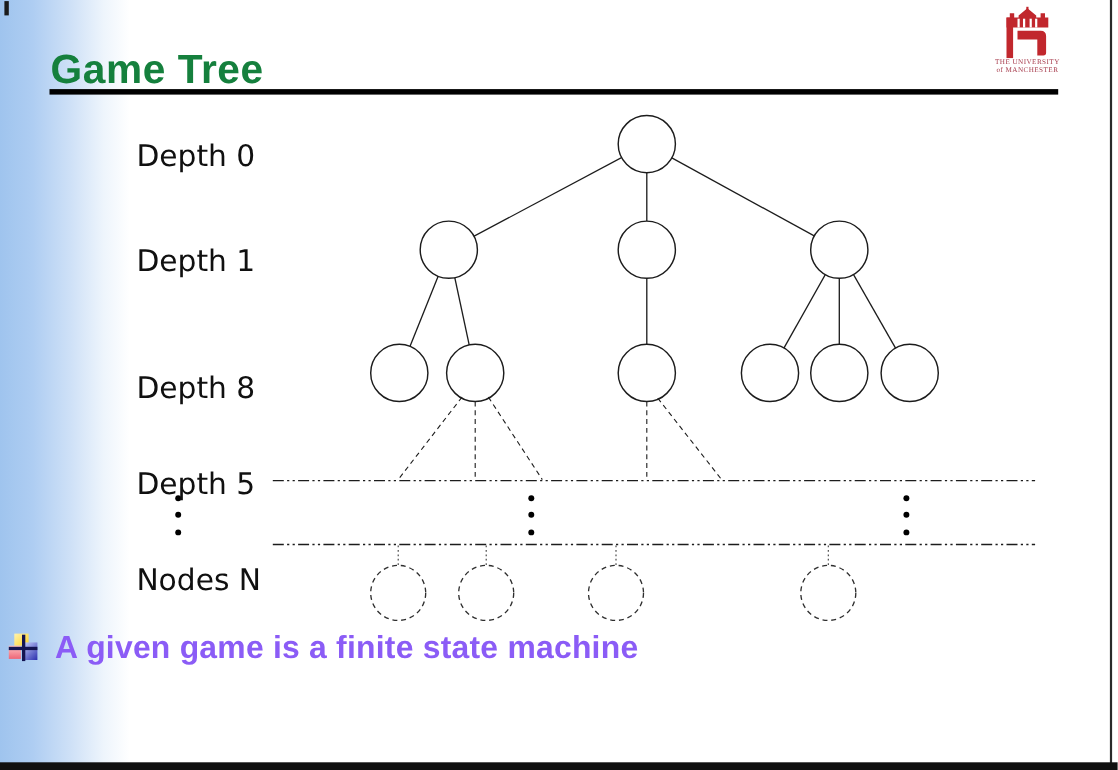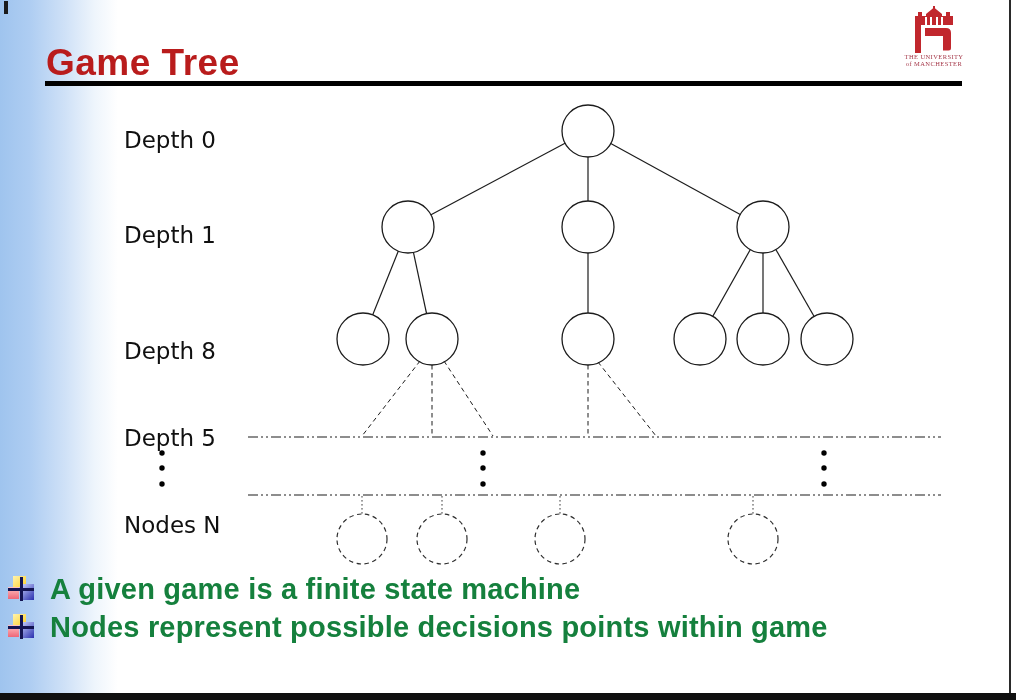--- a/index.html
+++ b/index.html
@@ -5,42 +5,42 @@
   html,body{margin:0;padding:0;}
   body{width:1016px;height:700px;overflow:hidden;background:#fff;
        font-family:"Liberation Sans", sans-serif;}
   .slide{position:relative;width:1016px;height:700px;background:#ffffff;}
 
   .left-gradient{position:absolute;left:0;top:0;width:118px;height:694px;
     background:linear-gradient(90deg,#9fc4ee 0%,#aecdf2 25%,#cfe1f7 55%,#eef5fc 80%,#ffffff 100%);}
   .corner-mark{position:absolute;left:4px;top:1px;width:4px;height:13px;background:#1b1b1b;}
 
   .page-title{position:absolute;left:46px;top:42px;font-size:37px;font-weight:bold;
-    color:#b91c1c;letter-spacing:0.5px;white-space:nowrap;}
+    color:#15803d;letter-spacing:0.5px;white-space:nowrap;}
   .title-rule{position:absolute;left:45px;top:81px;width:917px;height:5px;background:#000;}
 
   .logo{position:absolute;left:898px;top:6px;width:72px;text-align:center;}
   .logo svg{display:block;margin:0 auto;}
   .logo-line{font-size:6.5px;line-height:7px;color:#a63a4b;letter-spacing:0.4px;
     font-family:"Liberation Serif", serif;white-space:nowrap;}
 
-  .depth-label{position:absolute;left:124px;font-size:23px;color:#101010;
+  .depth-label{position:absolute;left:124px;font-size:27px;color:#101010;
     font-family:"DejaVu Sans", sans-serif;white-space:nowrap;}
 
   #tree-svg{position:absolute;left:0;top:0;}
   .edge{stroke:#1c1c1c;stroke-width:1.2;}
   .node{fill:#ffffff;stroke:#1c1c1c;stroke-width:1.3;}
   .dashed-edge{stroke:#1c1c1c;stroke-width:1;stroke-dasharray:4.5 3.5;}
   .dashdot{stroke:#1c1c1c;stroke-width:1.2;stroke-dasharray:10 3 2 3 2 3;}
   .dot{fill:#000;}
   .stub{stroke:#3c3c3c;stroke-width:1;stroke-dasharray:1.6 2.4;}
   .dotted-node{fill:#ffffff;stroke:#2e2e2e;stroke-width:1.2;stroke-dasharray:4.5 3.5;}
 
   .bullet-row{position:absolute;left:8px;display:flex;align-items:flex-start;}
-  .bullet-text{font-size:29px;font-weight:bold;color:#15803d;margin-left:16px;
+  .bullet-text{font-size:29px;font-weight:bold;color:#8b5cf6;margin-left:16px;
     line-height:30px;white-space:nowrap;letter-spacing:0.2px;}
   .bullet-icon{position:relative;width:26px;height:26px;margin-top:2px;flex:0 0 26px;}
   .bullet-icon span{position:absolute;display:block;}
   .bi-yellow{left:5px;top:0;width:13px;height:11px;background:linear-gradient(135deg,#fff3b0,#ffd228);}
   .bi-pink{left:0;top:11px;width:11px;height:12px;background:linear-gradient(180deg,#ffc4c4,#ee6677);}
   .bi-blue{left:12px;top:8px;width:14px;height:16px;background:linear-gradient(135deg,#cfd8ff,#2a2fae);}
   .bi-hbar{left:0;top:12px;width:26px;height:3px;background:#141452;}
   .bi-vbar{left:12px;top:1px;width:3px;height:24px;background:#141452;}
 
   .right-border{position:absolute;left:1009px;top:0;width:2px;height:694px;background:#2a2a2a;}
@@ -132,26 +132,16 @@
     <div class="bullet-icon">
       <span class="bi-yellow"></span>
         <span class="bi-pink"></span>
         <span class="bi-blue"></span>
       <span class="bi-hbar"></span>
         <span class="bi-vbar"></span>
     </div>
     <div class="bullet-text">A given game is a finite state machine</div>
   </div>
 
-  <div class="bullet-row" style="top:612px">
-    <div class="bullet-icon">
-      <span class="bi-yellow"></span>
-        <span class="bi-pink"></span>
-        <span class="bi-blue"></span>
-      <span class="bi-hbar"></span>
-        <span class="bi-vbar"></span>
-    </div>
-    <div class="bullet-text">Nodes represent possible decisions points within game</div>
-  </div>
 
   <div class="right-border"></div>
   <div class="bottom-border"></div>
 </div>
 
 </body></html>

